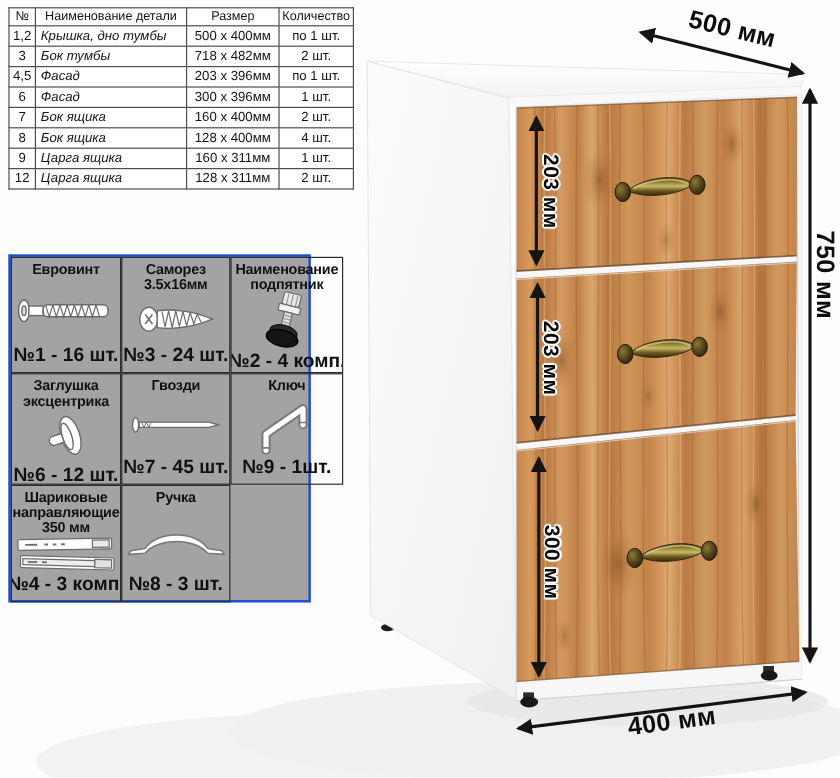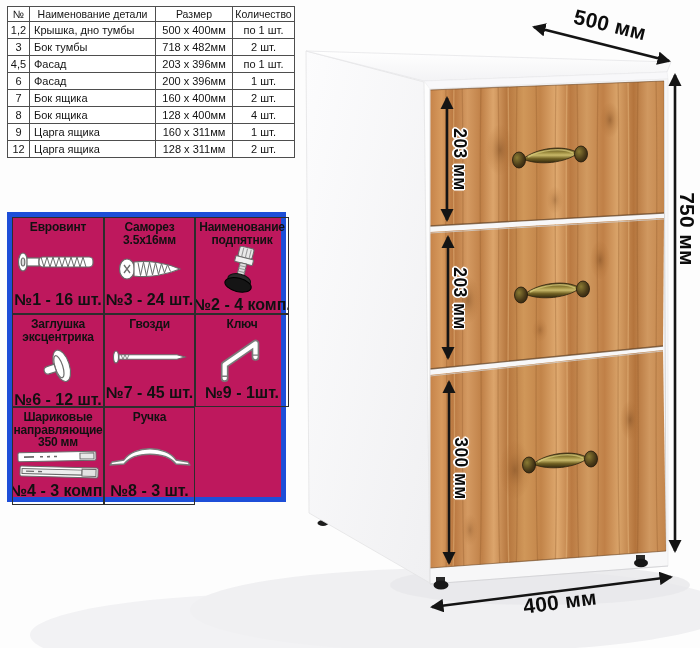--- a/index.html
+++ b/index.html
@@ -4,25 +4,25 @@
 <style>
   html,body{margin:0;padding:0;background:#ffffff;}
   #page{position:relative;width:700px;height:648px;background:#fdfdfd;overflow:hidden;
         font-family:"Liberation Sans",sans-serif;color:#111;}
   
   .parts-table{position:absolute;left:7px;top:6px;width:287px;border-collapse:collapse;
                table-layout:fixed;background:#fff;}
   .parts-table th,.parts-table td{border:1px solid #4e4e4e;font-size:11px;line-height:12px;
                padding:1px 2px;text-align:center;white-space:nowrap;overflow:hidden;height:14px;color:#141414;}
   .parts-table th{font-weight:400;font-size:10.5px;height:11px;}
-  .parts-table td:nth-child(2){text-align:left;padding-left:4px;}
+  .parts-table td:nth-child(2){text-align:left;padding-left:4px;font-style:italic;}
   
-  .hw-grid{position:absolute;left:7px;top:212px;width:279px;height:290px;box-sizing:border-box;
+  .hw-grid{position:absolute;left:7px;top:212px;width:252px;height:290px;box-sizing:border-box;
            display:grid;grid-template-columns:92px 91px 94px;grid-template-rows:97px 93px 98px;
-           border:5px solid #1d4ed8;background:#be185d;}
+           border:2px solid #1d4ed8;background:#a3a3a3;}
   .hw-cell{border:1px solid #2d2d2d;display:flex;flex-direction:column;align-items:center;
            justify-content:space-between;padding:3px 1px 4px;box-sizing:border-box;overflow:hidden;}
   .hw-name{font-weight:700;font-size:12px;line-height:12.5px;letter-spacing:-0.2px;text-align:center;}
   .hw-qty{font-weight:700;font-size:16px;white-space:nowrap;}
   .hw-icon{flex:1;display:flex;align-items:center;justify-content:center;}
   
   #scene{position:absolute;left:0;top:0;width:700px;height:648px;}
   .dim{position:absolute;font-weight:700;color:#0c0c0c;text-align:center;white-space:nowrap;z-index:3;}
   .dim-big{font-size:21px;letter-spacing:.3px;}
   .dim-drawer{font-size:17.5px;letter-spacing:.4px;
@@ -229,21 +229,21 @@
         </tr>
         <tr>
           <td>4,5</td>
           <td>Фасад</td>
           <td>203 х 396мм</td>
           <td>по 1 шт.</td>
         </tr>
         <tr>
           <td>6</td>
           <td>Фасад</td>
-          <td>200 х 396мм</td>
+          <td>300 х 396мм</td>
           <td>1 шт.</td>
         </tr>
         <tr>
           <td>7</td>
           <td>Бок ящика</td>
           <td>160 х 400мм</td>
           <td>2 шт.</td>
         </tr>
         <tr>
           <td>8</td>

